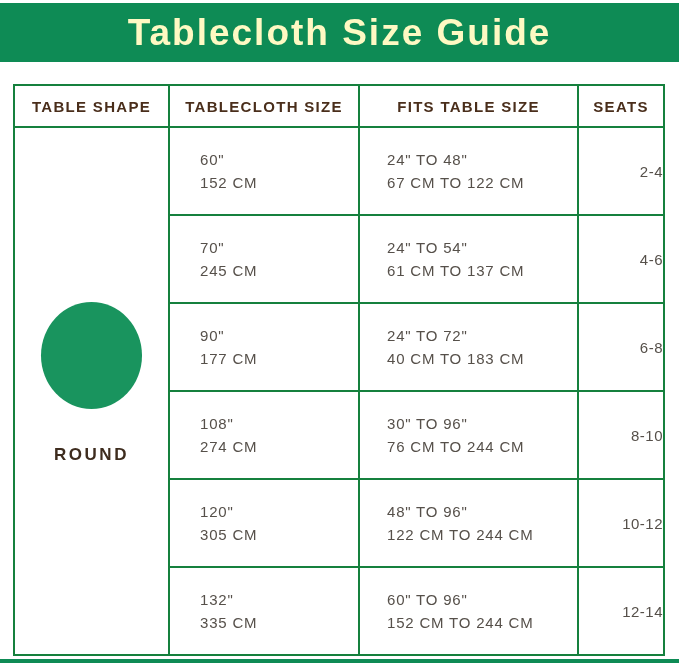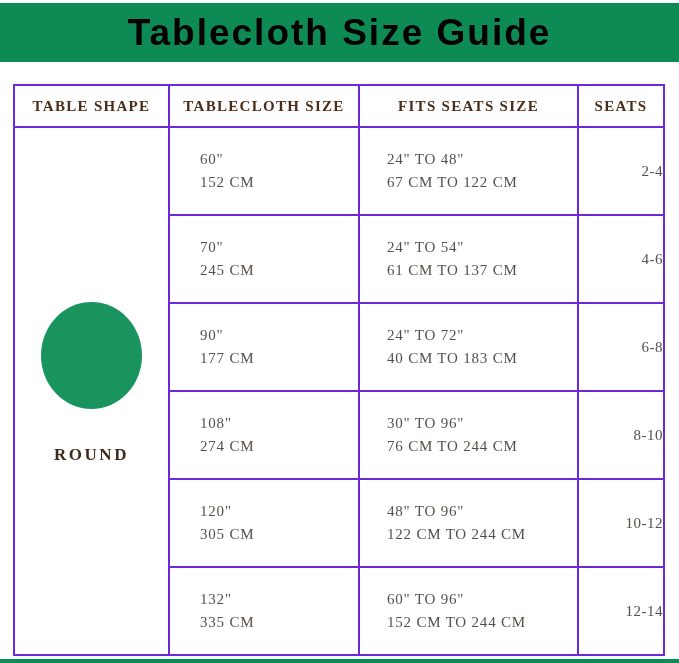--- a/index.html
+++ b/index.html
@@ -12,42 +12,41 @@
   }
   
   .banner {
     position: absolute;
     left: 0; top: 3px;
     width: 679px; height: 59px;
     background: var(--banner-green, #0E8B55);
     display: flex; align-items: center; justify-content: center;
   }
   .banner h1 {
-    color: #000000;
+    color: #fef9c3;
     font-size: 37px;
     font-weight: 700;
     letter-spacing: 2px;
     font-family: "Liberation Sans", "DejaVu Sans", sans-serif;
   }
   
   .guide-table {
     position: absolute;
     left: 13px; top: 84px;
     width: 650px;
     border-collapse: collapse;
     table-layout: fixed;
   }
   .guide-table col.c1 { width: 155px; }
   .guide-table col.c2 { width: 190px; }
   .guide-table col.c3 { width: 219px; }
   .guide-table col.c4 { width: 86px; }
   .guide-table th, .guide-table td {
-    border: 2px solid #6d28d9;
+    border: 2px solid #15803d;
     vertical-align: middle;
-    font-family: Liberation Serif, serif;
   }
   .guide-table th {
     height: 42px;
     font-size: 15px;
     font-weight: 700;
     letter-spacing: 1.3px;
     color: #4A2E1B;
     text-align: center;
     background: #ffffff;
   }
@@ -100,21 +99,21 @@
   <colgroup>
       <col class="c1">
       <col class="c2">
       <col class="c3">
       <col class="c4">
     </colgroup>
   <tbody>
       <tr>
     <th>TABLE SHAPE</th>
     <th>TABLECLOTH SIZE</th>
-    <th>FITS SEATS SIZE</th>
+    <th>FITS TABLE SIZE</th>
     <th>SEATS</th>
   </tr>
 
   <tr>
     <td class="shape-cell" rowspan="6">
       <div class="shape-wrap">
         <div class="round-circle"></div>
         <div class="shape-label">ROUND</div>
       </div>
     </td>

